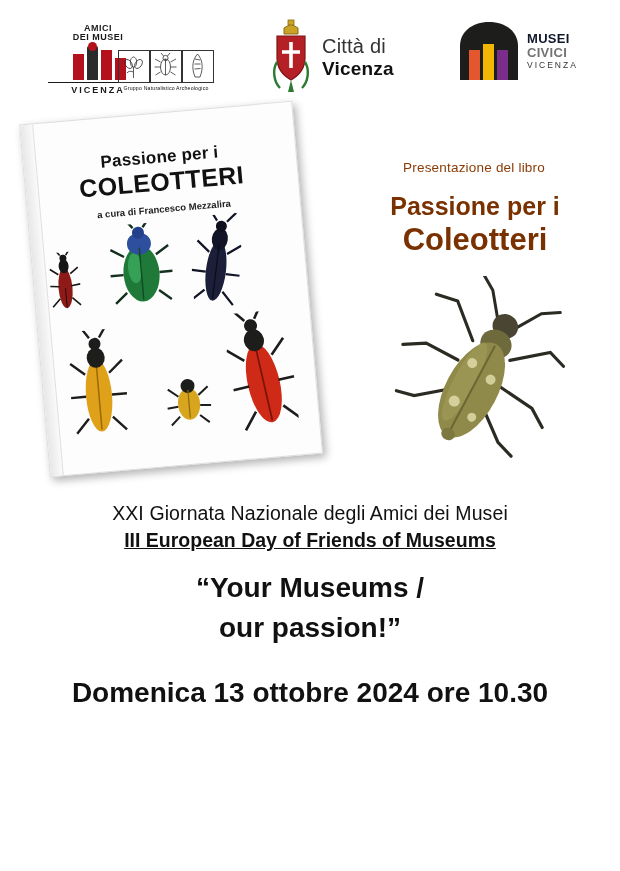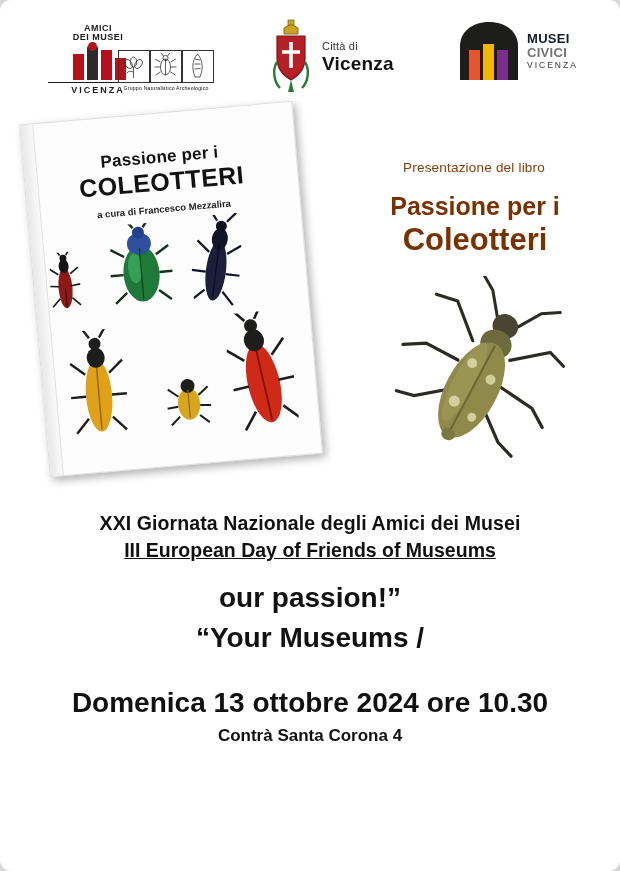--- a/index.html
+++ b/index.html
@@ -13,21 +13,20 @@
     overflow: hidden;
     font-family: "Liberation Sans", sans-serif;
   }
   .poster {
     position: relative;
     width: 620px;
     height: 871px;
     background: #ffffff;
     box-sizing: border-box;
     padding: 10px;
-    border-radius: 11px;
   }
 
   
   .logo-row {
     position: absolute;
     top: 18px;
     left: 0;
     width: 620px;
     height: 86px;
   }
@@ -123,21 +122,21 @@
   }
   .logo-citta .crest {
     width: 46px;
     height: 78px;
     position: relative;
   }
   .logo-citta .ctext {
     line-height: 1.12;
   }
   .logo-citta .ctext .l1 {
-    font-size: 11px;
+    font-size: 20px;
     color: #333;
     letter-spacing: 0.2px;
   }
   .logo-citta .ctext .l2 {
     font-size: 19px;
     color: #111;
     font-weight: bold;
     letter-spacing: 0.2px;
   }
 
@@ -273,24 +272,23 @@
   .lower {
     position: absolute;
     left: 20px;
     top: 500px;
     width: 580px;
     text-align: center;
     color: #111;
   }
   .lower .g1 {
     font-size: 19.5px;
-    font-weight: bold;
+    font-weight: normal;
     letter-spacing: 0.1px;
     line-height: 1.38;
-    margin-top: 10px;
   }
   .lower .g2 {
     font-size: 19.5px;
     font-weight: bold;
     line-height: 1.38;
     text-decoration: underline;
   }
   .lower .quote {
     margin-top: 14px;
     font-size: 28px;
@@ -548,20 +546,19 @@
         <circle cx="119" cy="140" r="4.5" fill="#ded9a8" opacity="0.85"></circle>
         <ellipse cx="106" cy="166" rx="7" ry="6" fill="#7d7840"></ellipse>
       </g>
     </svg>
   </div>
 
   <div class="lower">
     <div class="g1">XXI Giornata Nazionale degli Amici dei Musei</div>
     <div class="g2">III European Day of Friends of Museums</div>
     <div class="quote">
+      <div>“Your Museums /</div>
       <div>our passion!”</div>
-      <div>“Your Museums /</div>
     </div>
     <div class="date">Domenica 13 ottobre 2024 ore 10.30</div>
-    <div class="addr">Contrà Santa Corona 4</div>
   </div>
 
 </div>
 
 </body></html>

